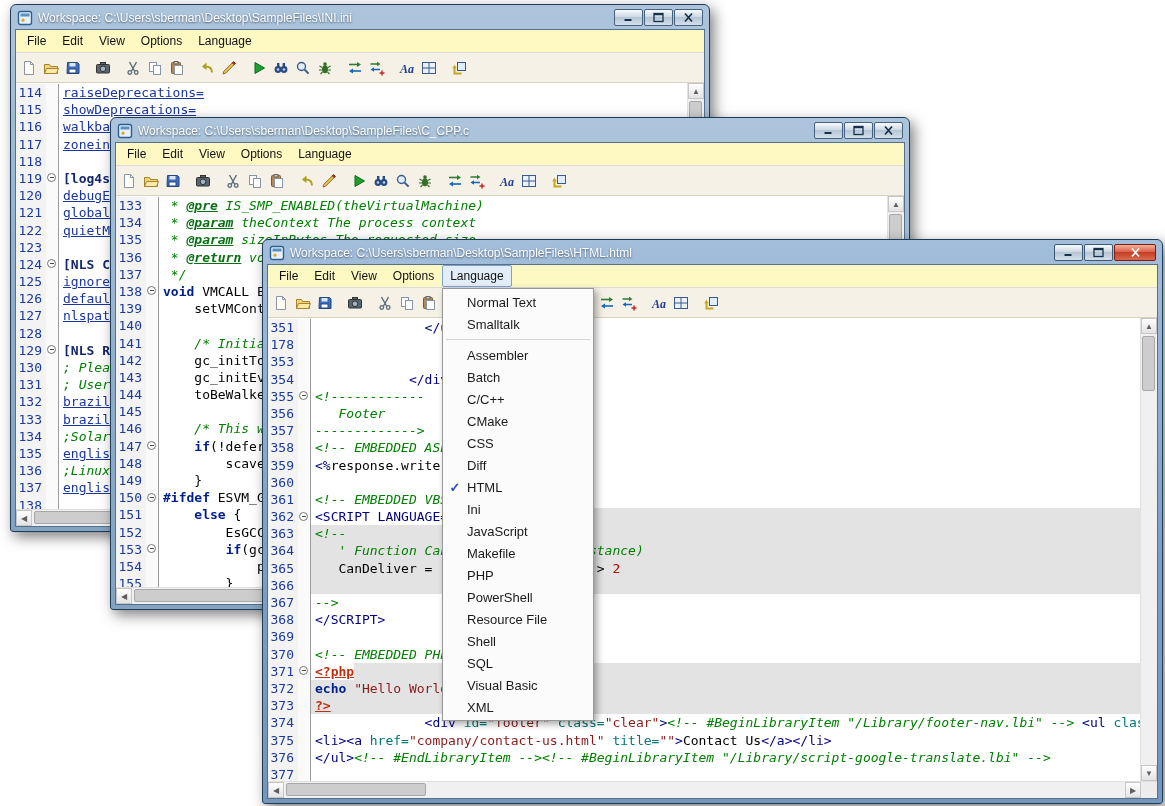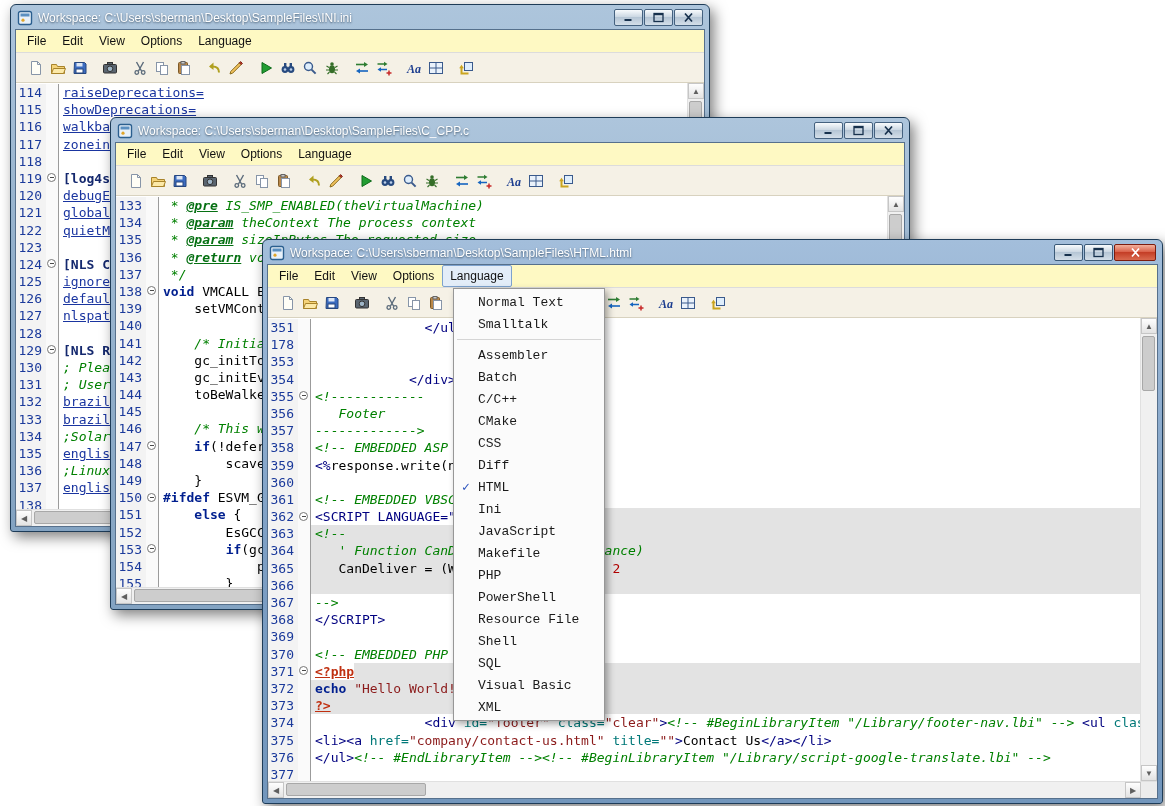--- a/index.html
+++ b/index.html
@@ -44,21 +44,21 @@
     flex:none;height:22px;display:flex;align-items:center;
     background:#fef9c3;border-bottom:1px solid #dcdcdc;
     padding-left:3px;font-size:12px;color:#111;
   }
   .mitem{padding:3px 7px;border:1px solid transparent;border-radius:2px;}
   .mitem.active{background:#e3edf8;border-color:#7da2ce;}
   
   .toolbar{
     flex:none;height:29px;display:flex;align-items:center;
     background:#f5f1e6;border-bottom:1px solid #d8d2bf;
-    padding-left:9px;gap:1px;overflow:hidden;
+    padding-left:2px;gap:1px;overflow:hidden;
   }
   .tbtn{flex:none;width:21px;height:22px;display:flex;align-items:center;justify-content:center;border-radius:2px;}
   .tsep{flex:none;width:7px;height:20px;}
   .tico{display:flex;}
   
   .editor{flex:1;position:relative;overflow:hidden;background:#fff;min-height:0;}
   .lines{position:absolute;left:0;top:1px;right:16px;bottom:0;overflow:hidden;}
   .line{display:flex;height:17.2px;}
   .lnum{
     flex:none;width:26px;text-align:right;padding-right:4px;background:#f3f3f3;
@@ -1169,21 +1169,21 @@
       <span class="sbtn">◀</span>
       <span class="htrack">
         <span class="hthumb" style="left:2px;width:140px"></span>
       </span>
       <span class="sbtn">▶</span>
       <span class="corner"></span>
     </div>
   </div>
 </div>
 
-<div class="popup" id="langmenu" style="left: 453px; top: 288px; font-family: Liberation Mono, monospace;">
+<div class="popup" id="langmenu" style="left: 442px; top: 288px;">
     <div class="pitem">
       <span class="pcheck"></span>
       <span class="plabel">Normal Text</span>
     </div>
     <div class="pitem">
       <span class="pcheck"></span>
       <span class="plabel">Smalltalk</span>
     </div>
     <div class="psep"></div>
     <div class="pitem">

